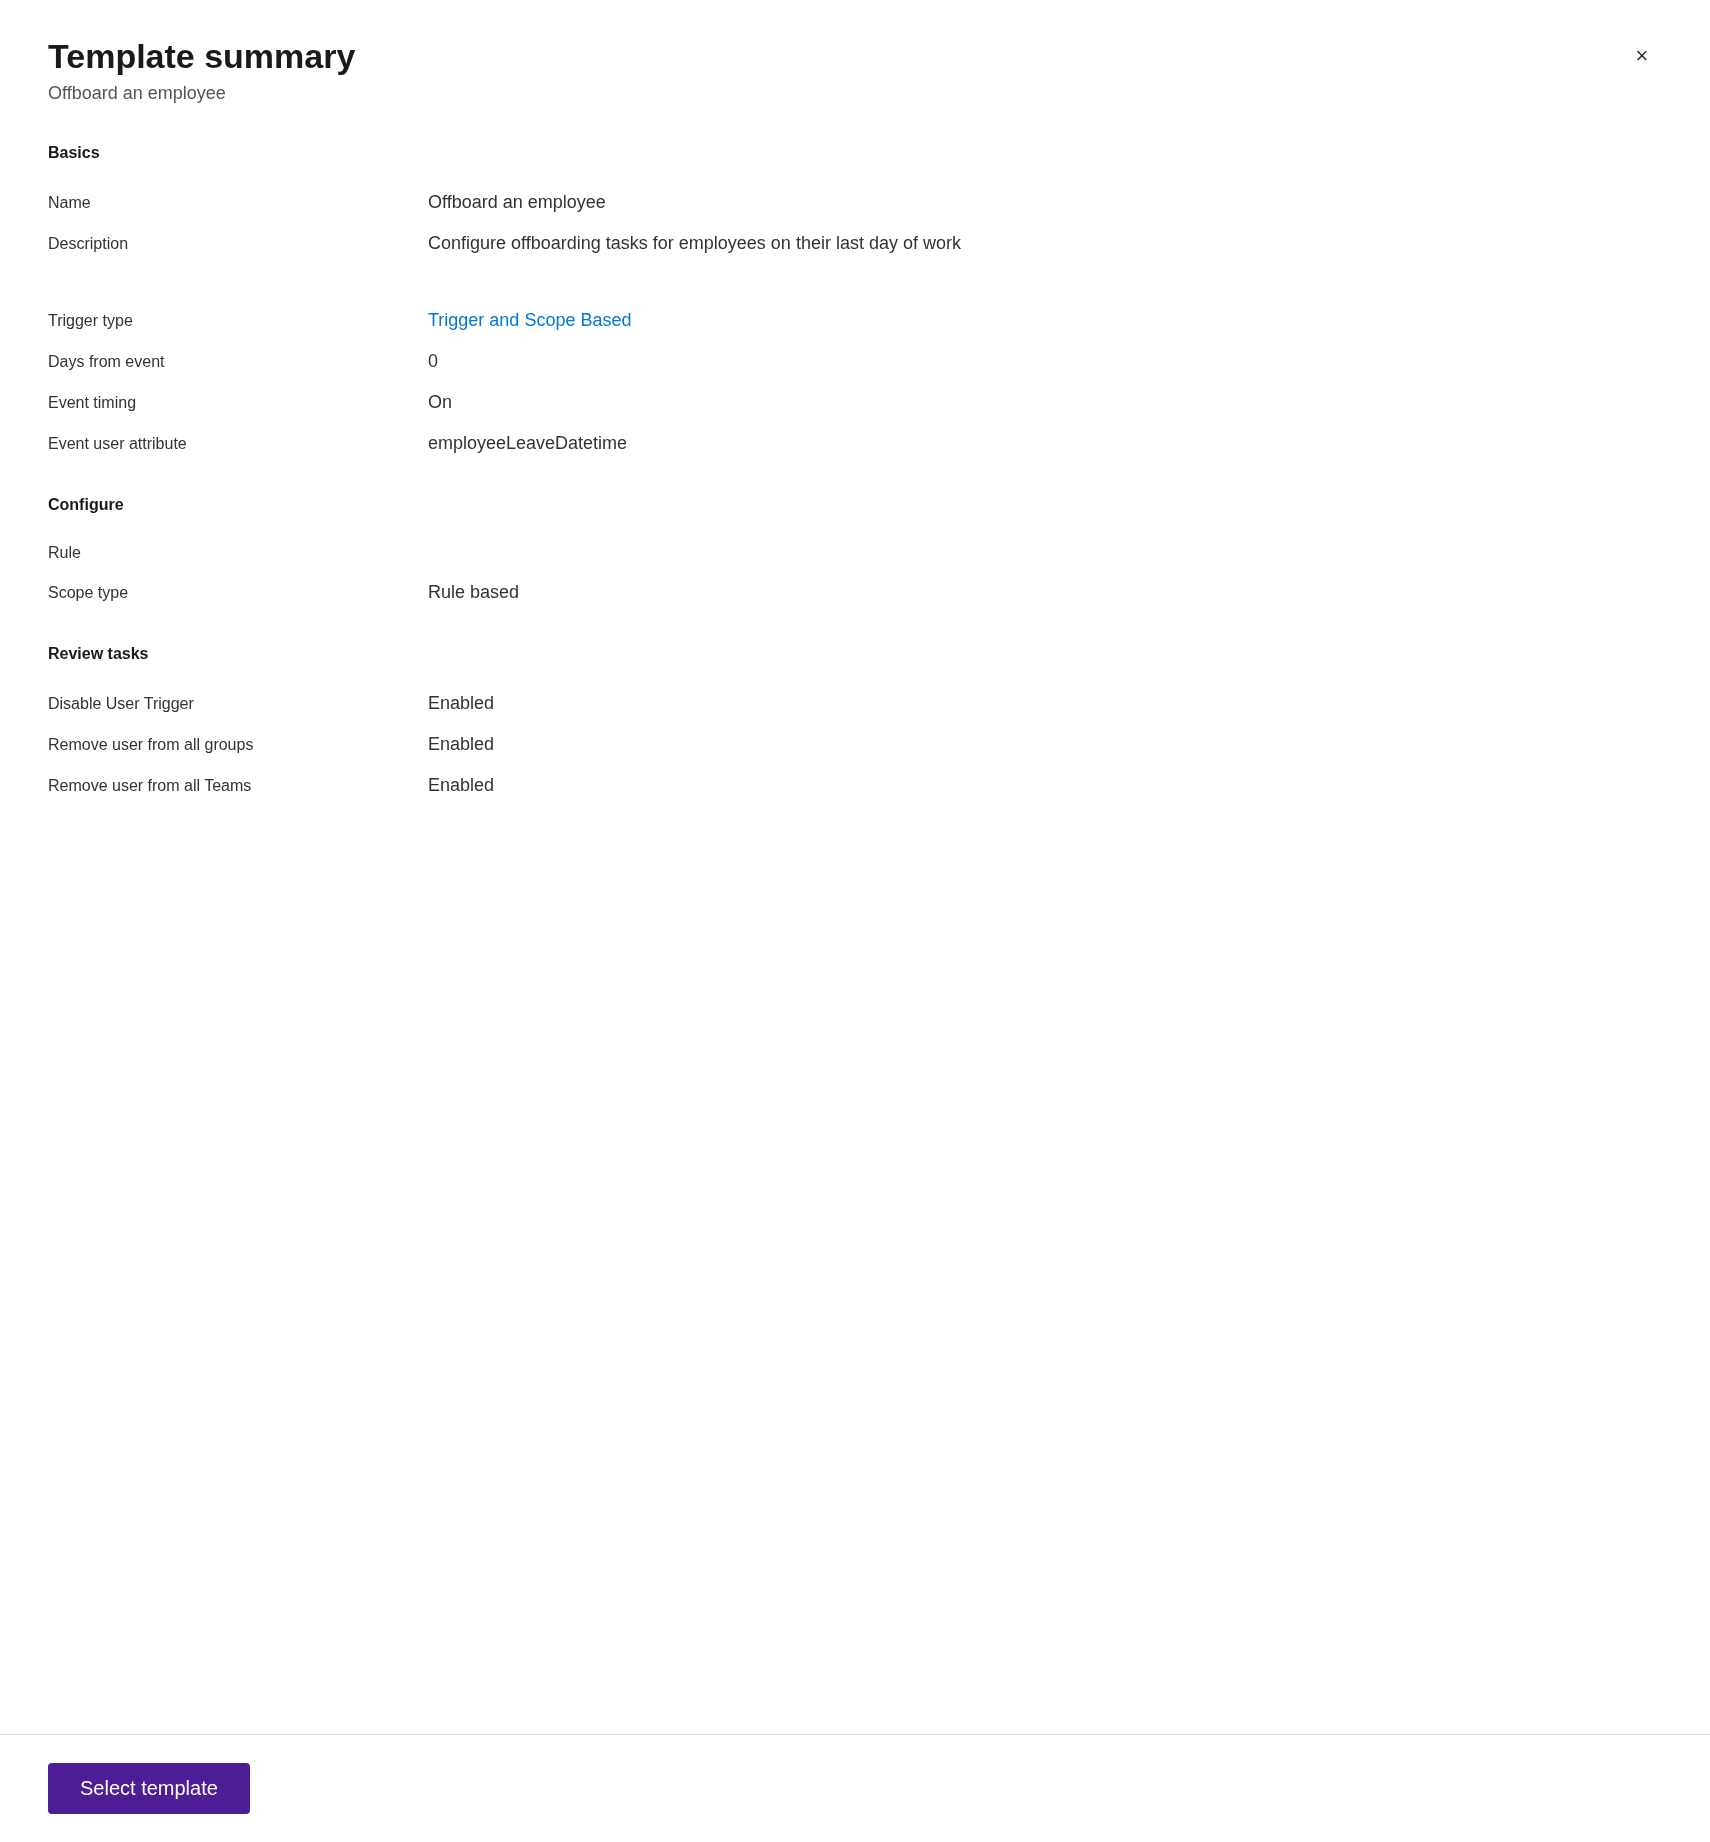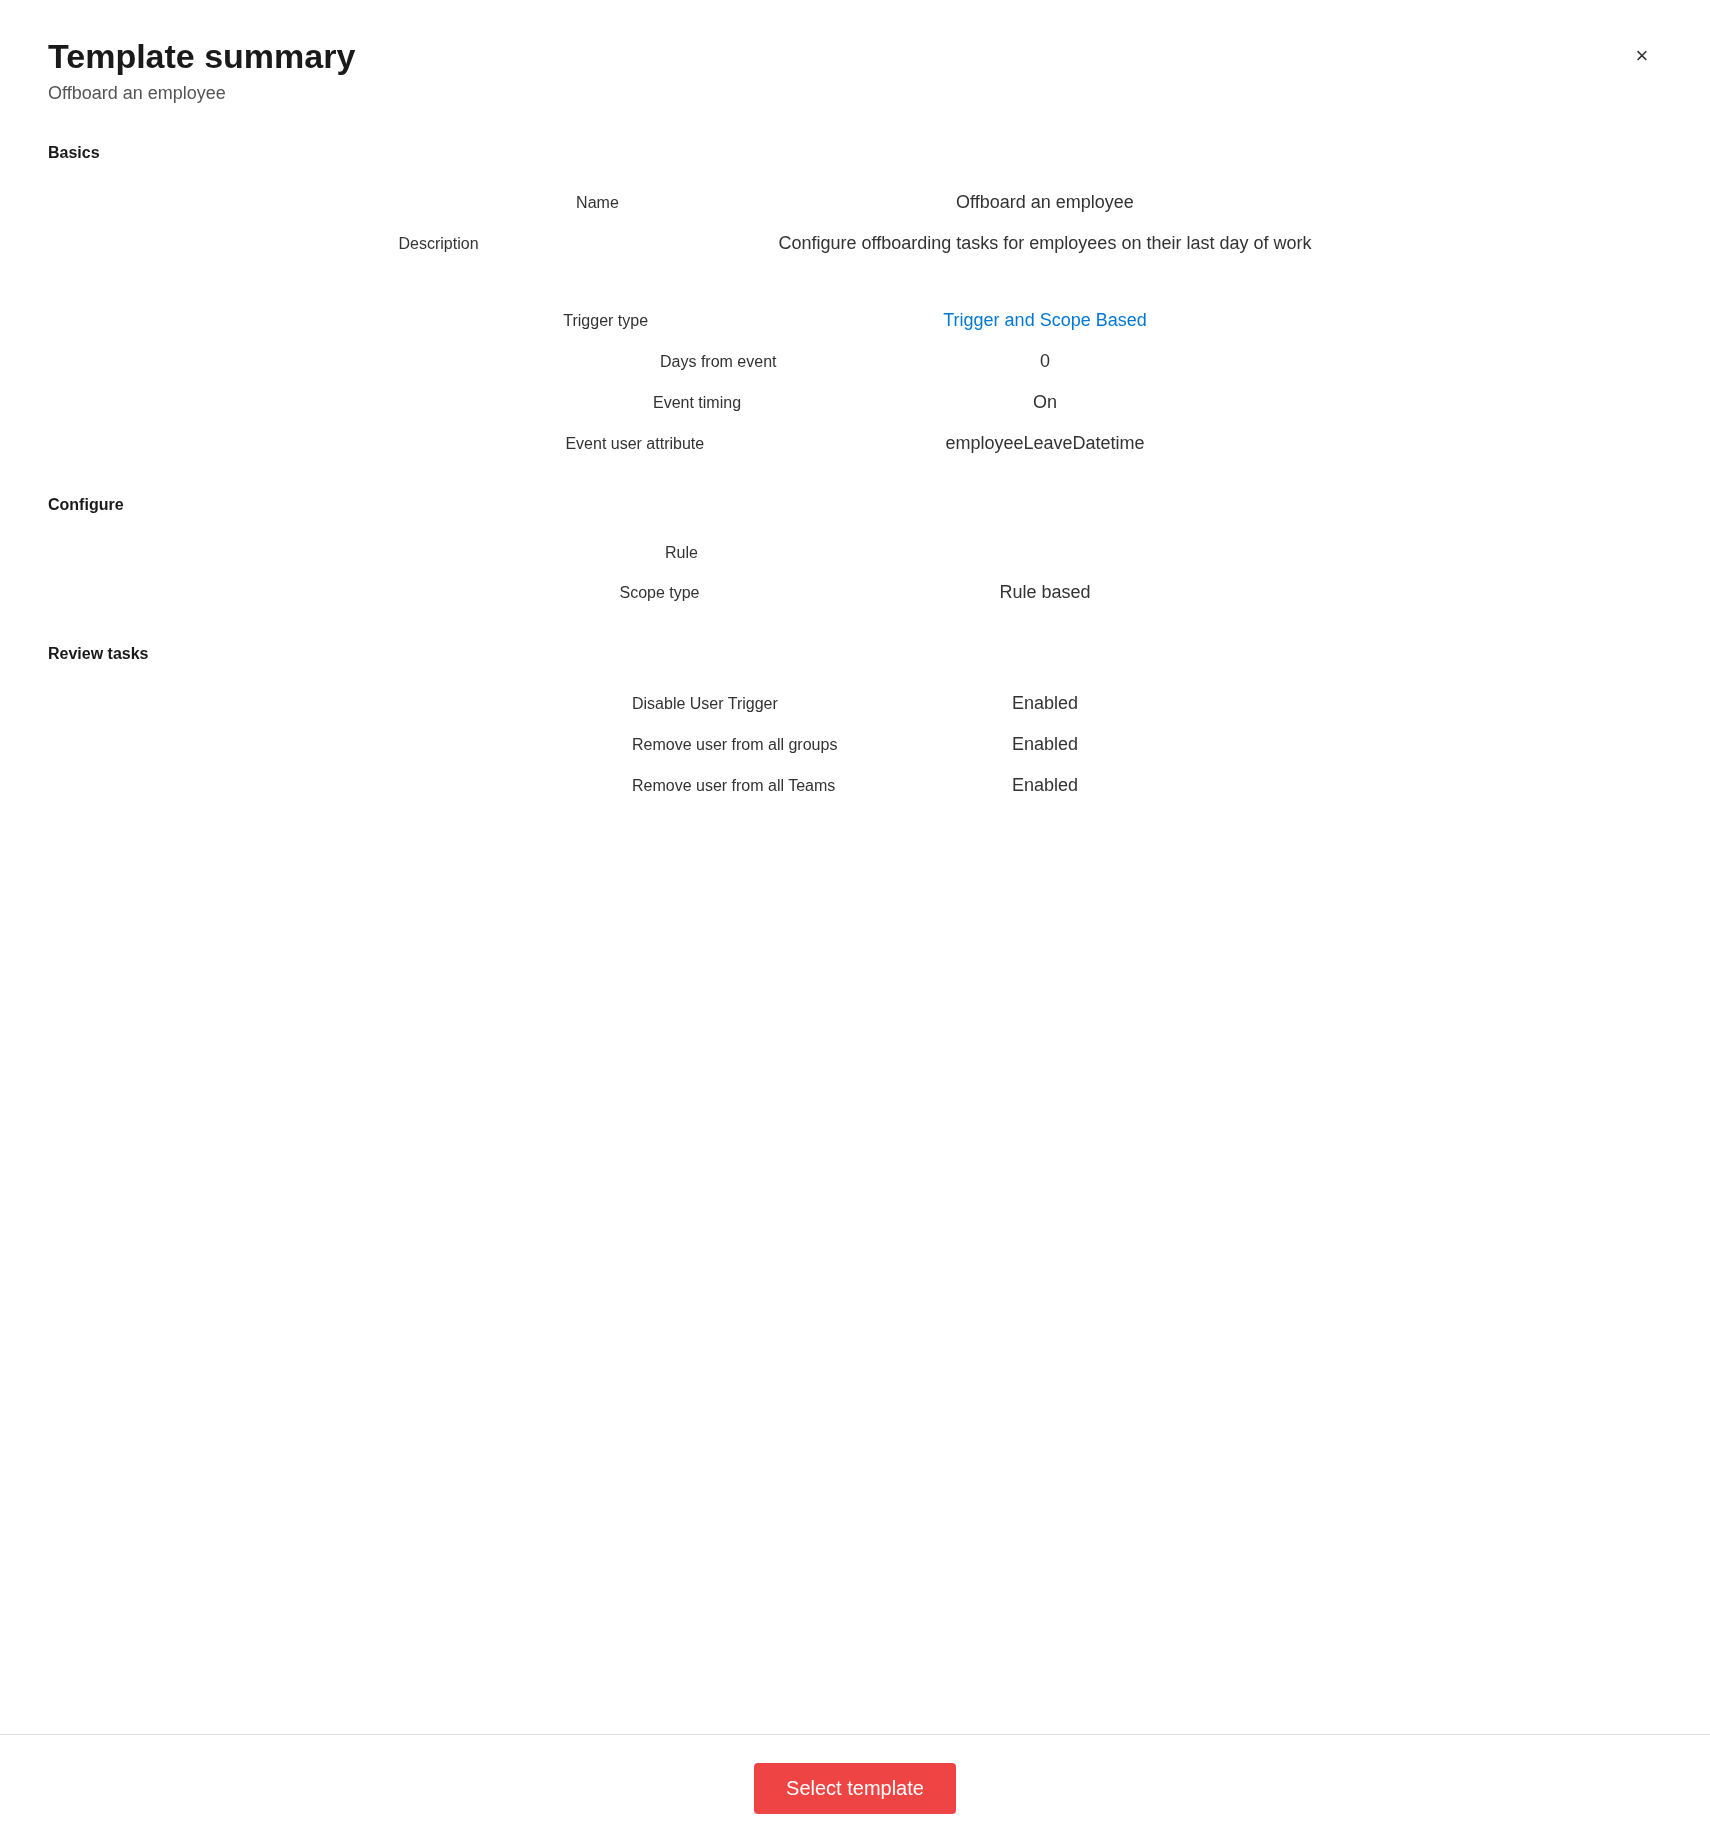--- a/index.html
+++ b/index.html
@@ -1,19 +1,18 @@
 <!DOCTYPE html>
 <html><head>
   <meta charset="utf-8">
   <style>
     * {
       box-sizing: border-box;
       margin: 0;
       padding: 0;
-      justify-content: center;
     }
 
     body {
       font-family: 'Segoe UI', -apple-system, BlinkMacSystemFont, sans-serif;
       background: #fff;
       width: 1710px;
       min-height: 1842px;
       position: relative;
     }
 
@@ -105,21 +104,21 @@
       left: 0;
       width: 1710px;
       background: #fff;
       border-top: 1px solid #e0e0e0;
       padding: 28px 48px;
       display: flex;
       align-items: center;
     }
 
     .select-template-btn {
-      background: #ef4444;
+      background: #4c1d95;
       color: #fff;
       border: none;
       border-radius: 4px;
       padding: 14px 32px;
       font-size: 20px;
       font-weight: 500;
       cursor: pointer;
     }
   </style>
 </head>

